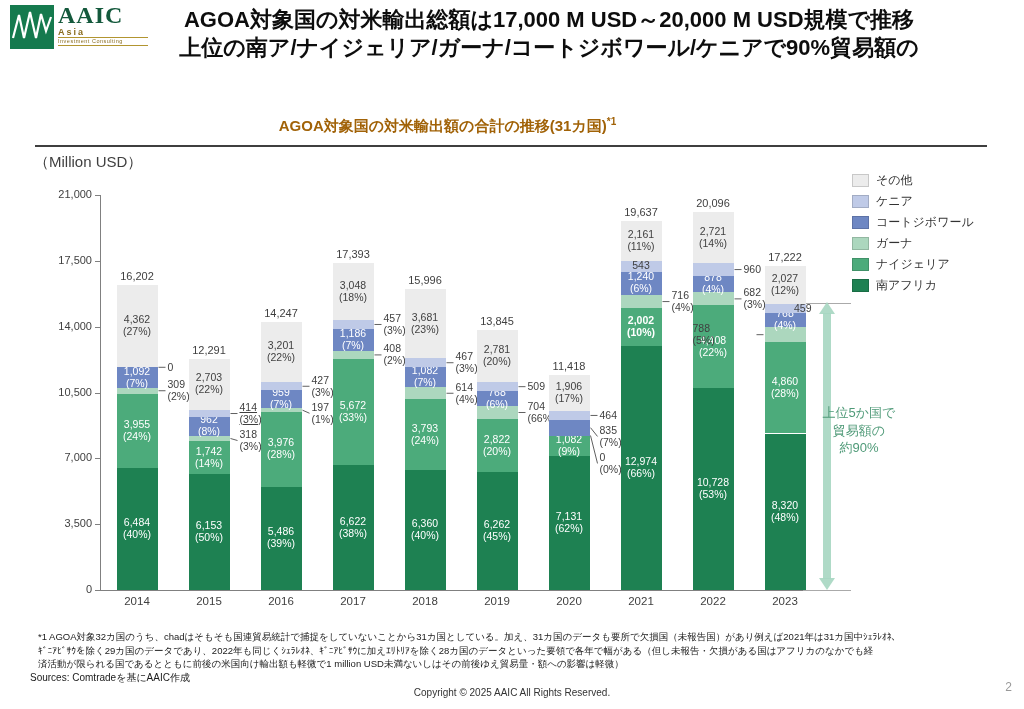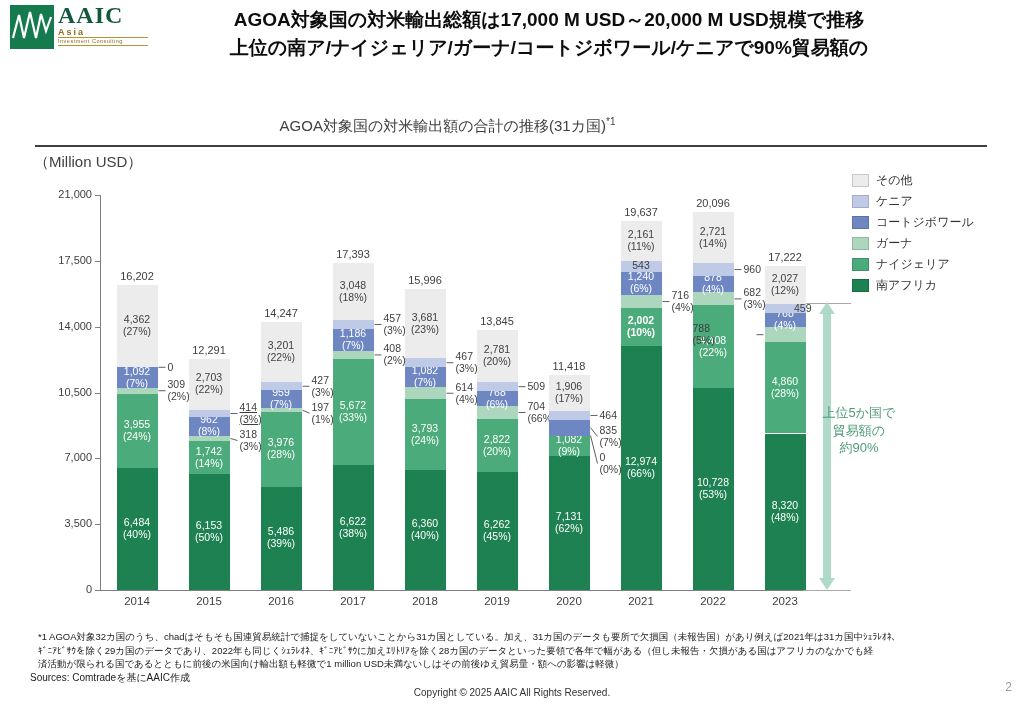--- a/index.html
+++ b/index.html
@@ -7,24 +7,24 @@
         font-family:"Liberation Sans","DejaVu Sans",sans-serif;color:#1a1a1a;}
   
   #logo-box{position:absolute;left:10px;top:5px;width:44px;height:44px;background:#157a4e;}
   #logo-box svg{position:absolute;left:0;top:0;}
   #logo-text{position:absolute;left:58px;top:2px;width:90px;}
   #logo-acronym{font-family:"Liberation Serif","DejaVu Serif",serif;font-size:24px;font-weight:600;
         color:#14593c;letter-spacing:1px;line-height:26px;}
   #logo-tagline1{font-size:9px;font-weight:bold;color:#8a6d1f;letter-spacing:2px;line-height:9px;}
   #logo-tagline2{font-size:5.5px;color:#8a6d1f;letter-spacing:0.5px;line-height:7px;border-top:1px solid #b29530;border-bottom:1px solid #b29530;}
   #main-title{position:absolute;left:84px;top:6px;width:930px;text-align:center;
-        font-size:19px;font-weight:bold;line-height:28px;color:#0d0d0d;}
+        font-size:22px;font-weight:bold;line-height:28px;color:#0d0d0d;}
   
   #chart-title{position:absolute;left:0;top:116px;width:895px;text-align:center;
-        font-size:15px;font-weight:normal;color:#404040;}
+        font-size:15px;font-weight:bold;color:#a16207;}
   #chart-title sup{font-size:10px;}
   #title-divider{position:absolute;left:35px;top:145px;width:952px;height:2px;background:#3f3f3f;}
   #unit-label{position:absolute;left:34px;top:153px;font-size:15px;color:#3f3f3f;}
   
   .y-axis-line{position:absolute;left:100px;top:195px;width:1px;height:395px;background:#808080;}
   .x-axis-line{position:absolute;left:100px;top:590px;width:738px;height:1px;background:#808080;}
   .ytick-label{position:absolute;left:26px;width:66px;text-align:right;font-size:11px;color:#3f3f3f;}
   .ytick-mark{position:absolute;left:95px;width:5px;height:1px;background:#808080;}
   .year-label{position:absolute;width:70px;text-align:center;top:595px;font-size:11.5px;color:#3f3f3f;}
   

